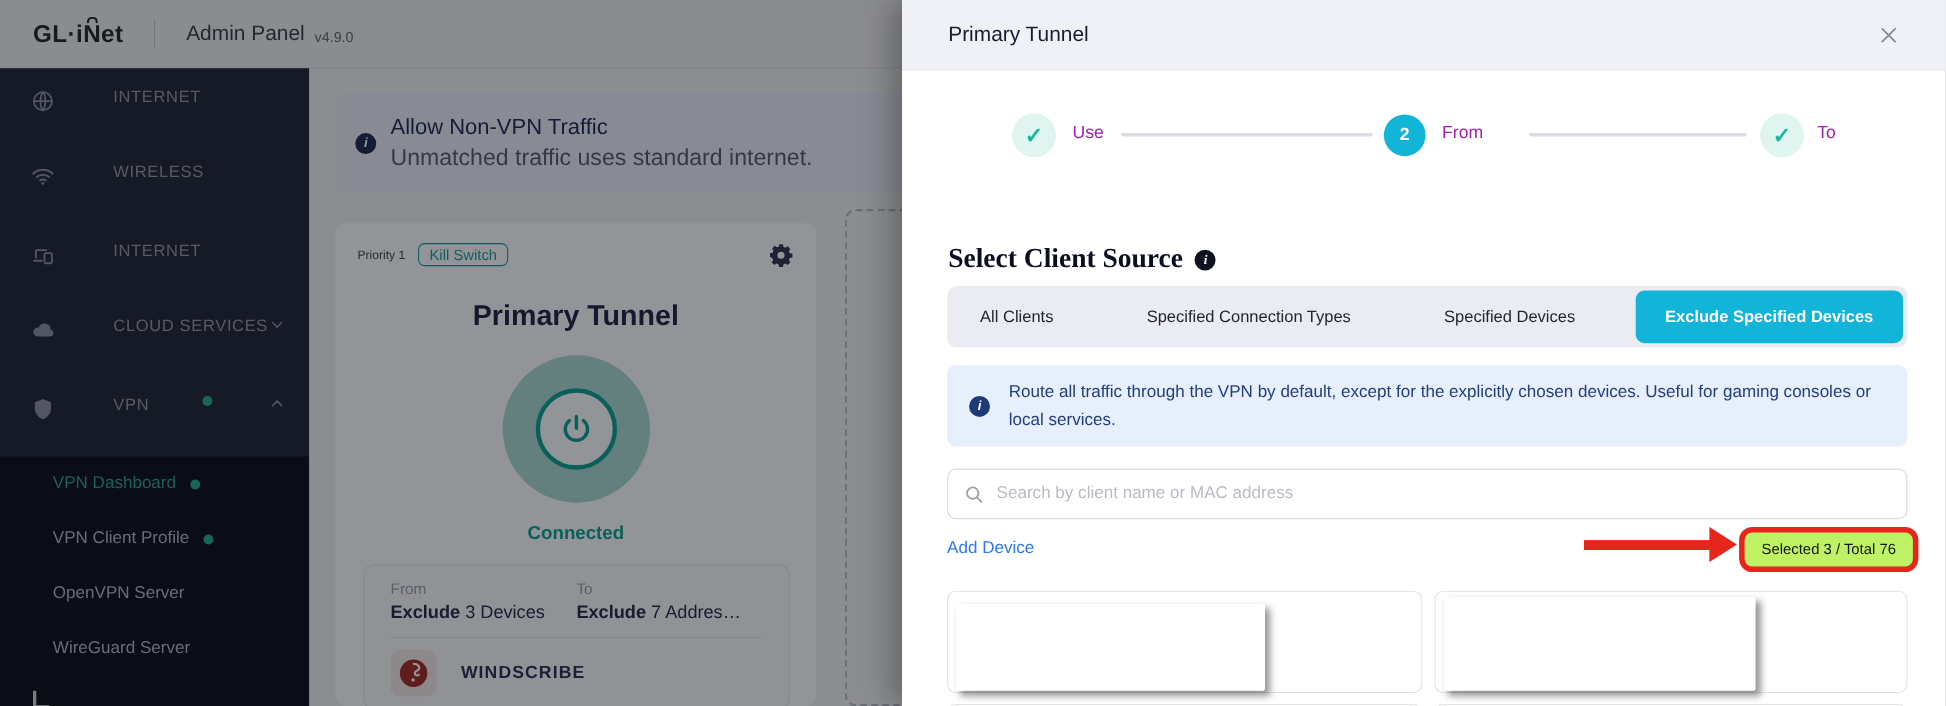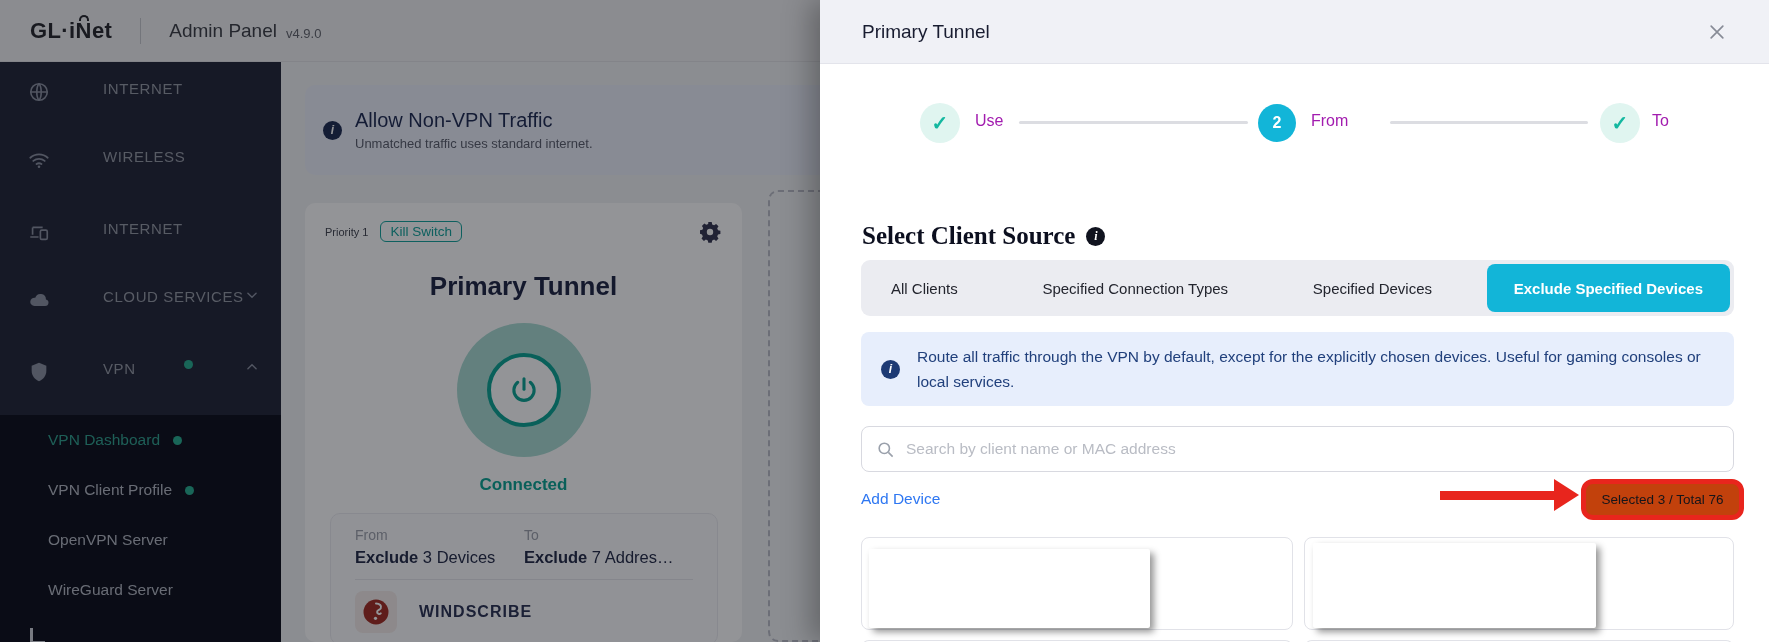--- a/index.html
+++ b/index.html
@@ -33,21 +33,21 @@
   .partial-icon { position:absolute; left:30px; top:566px; width:15px; height:16px;
                   border-left:3px solid #cfd2da; border-bottom:3px solid #cfd2da; }
 
   
   .banner { position:absolute; left:305px; top:85px; width:1429px; height:90px; background:#eceffa;
             border-radius:10px; display:flex; align-items:center; padding-left:18px; }
   .info-dot { width:19px; height:19px; border-radius:50%; color:#fff; font-size:12px; font-weight:bold;
               display:inline-flex; align-items:center; justify-content:center; flex:none; font-style:italic; }
   .banner .info-dot { background:#1d2b50; margin-right:13px; }
   .banner-title { font-size:20px; color:#1d2950; }
-  .banner-sub { font-size:13px; color:#595d6b; margin-top:4px; }
+  .banner-sub { font-size:21px; color:#595d6b; margin-top:4px; }
 
   .tunnel-card { position:absolute; left:305px; top:203px; width:437px; height:439px;
                  background:#ffffff; border-radius:10px; overflow:hidden; }
   .tc-head { position:absolute; left:20px; top:18px; display:flex; align-items:center; }
   .tc-priority { font-size:11px; color:#40434e; }
   .kill-badge { margin-left:12px; font-size:13.5px; color:#12a39b; border:1.5px solid #12a39b;
                 border-radius:6px; padding:2px 9px; }
   .tc-gear { position:absolute; right:20px; top:17px; width:24px; height:24px; cursor:pointer; }
   .tc-title { position:absolute; left:0; top:68px; width:100%; text-align:center;
               font-size:26px; font-weight:bold; color:#1e2442; }
@@ -121,21 +121,21 @@
   .search input { flex:1; border:none; outline:none; font-size:15.5px; color:#333;
                   font-family:"Liberation Sans", sans-serif; background:transparent; }
   .search input::placeholder { color:#b9bcc4; }
 
   
   .add-device { position:absolute; left:41px; top:426px; font-size:15.5px; color:#2e77f2; cursor:pointer; }
   .anno-arrow-shaft { position:absolute; left:620px; top:427px; width:116px; height:9px; background:#e8251d; }
   .anno-arrow-head  { position:absolute; left:734px; top:415px; width:0; height:0;
                       border-top:16px solid transparent; border-bottom:16px solid transparent;
                       border-left:25px solid #e8251d; }
-  .anno-box { position:absolute; left:761px; top:415px; width:163px; height:41px; background:#c2410c;
+  .anno-box { position:absolute; left:761px; top:415px; width:163px; height:41px; background:#bef264;
               border:5px solid #e8251d; border-radius:12px; display:flex; align-items:center;
               justify-content:center; font-size:13.5px; color:#15151a; white-space:nowrap; }
 
   
   .dev-card { position:absolute; top:473px; height:93px; background:#fff; border:1px solid #e1e2e8;
               border-radius:8px; cursor:pointer; }
   .dev-card.c1 { left:41px;  width:432px; }
   .dev-card.c2 { left:484px; width:430px; }
   .redact { position:absolute; background:#ffffff; border-radius:2px;
             box-shadow:4px 4px 7px rgba(0,0,0,0.42); }

